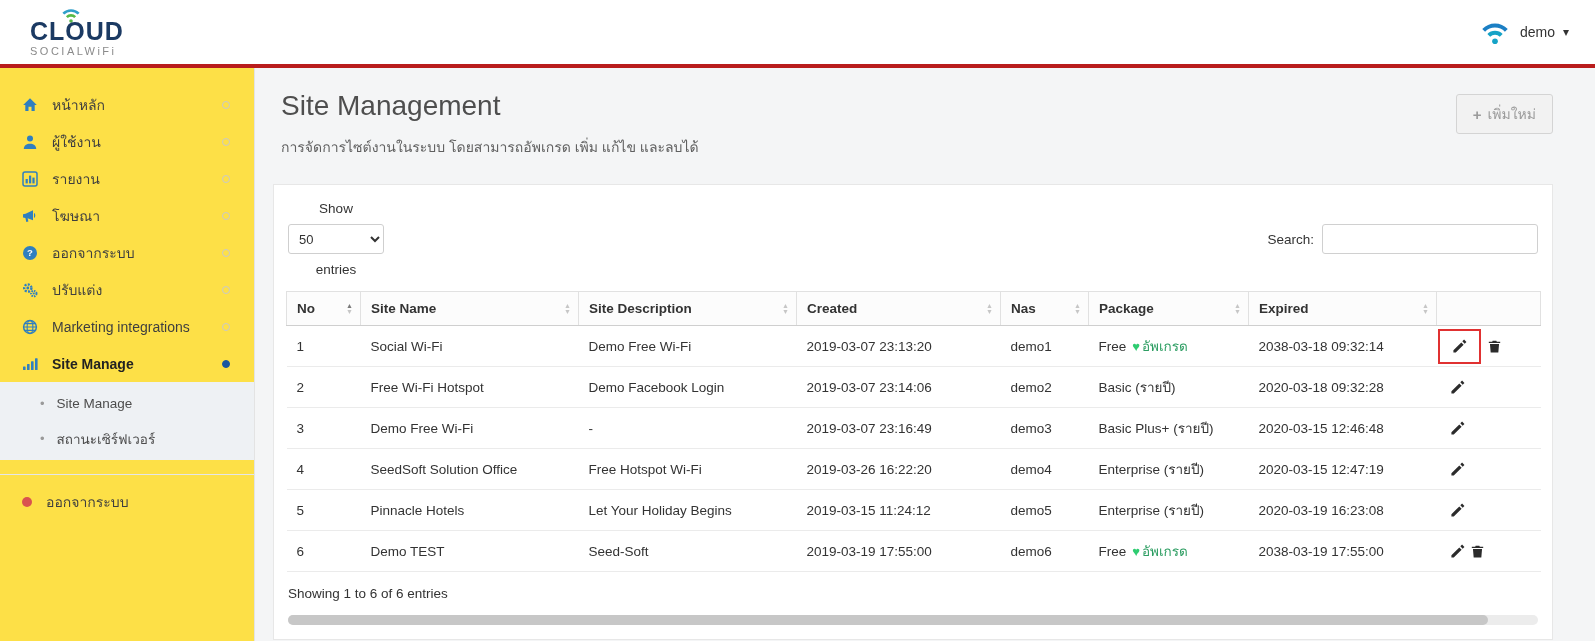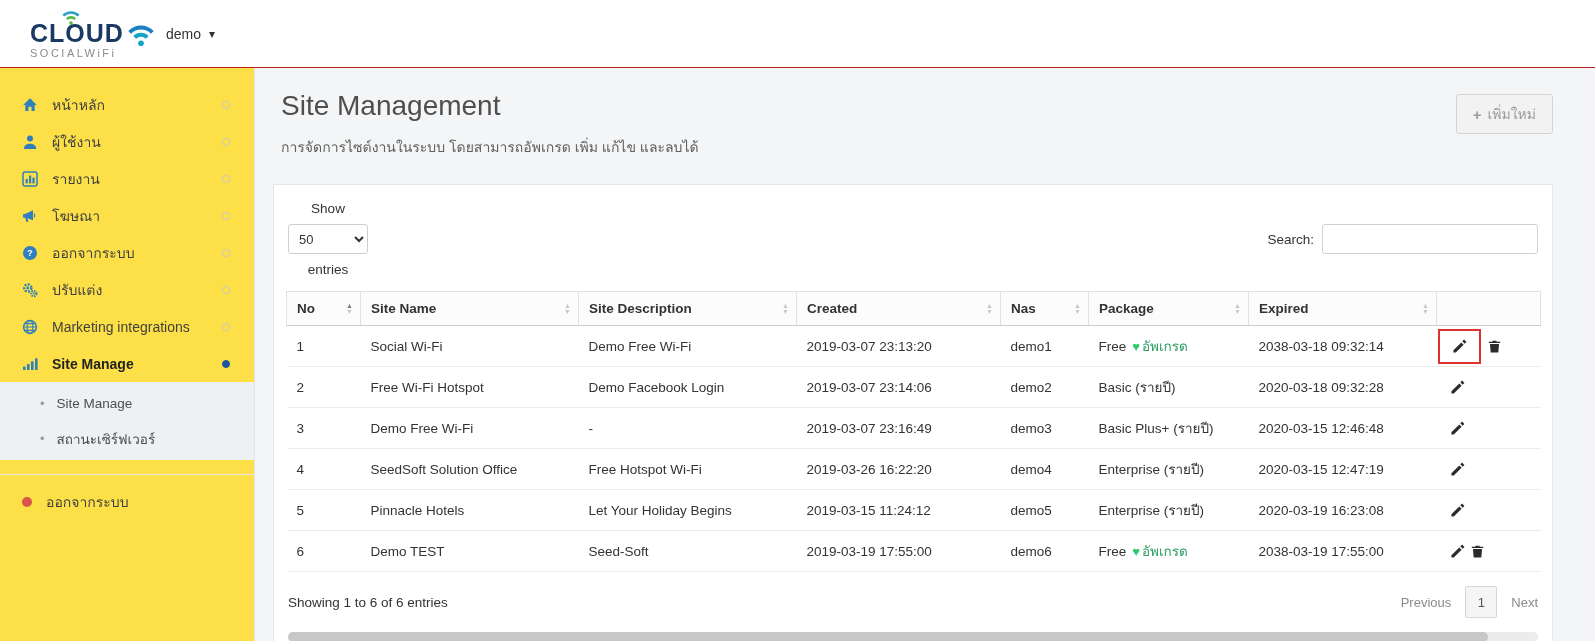--- a/index.html
+++ b/index.html
@@ -1,21 +1,21 @@
 <!DOCTYPE html>
 <html><head>
 <meta charset="utf-8">
 <style>
   * { margin:0; padding:0; box-sizing:border-box; }
   html,body { width:1595px; height:641px; overflow:hidden; background:#fff;
     font-family:"Liberation Sans","DejaVu Sans",sans-serif; color:#333; }
 
   
-  .topbar { height:68px; background:#fff; border-bottom:1px solid #b91c1c;
-    display:flex; align-items:center; padding:0 26px 0 30px; }
+  .topbar { height:68px; background:#fff; border-bottom:4px solid #b91c1c;
+    display:flex; align-items:center; justify-content:space-between; padding:0 26px 0 30px; }
   .logo { display:flex; flex-direction:column; align-items:flex-start; line-height:1; position:relative; }
   .logo .wifi-arc { margin-left:28px; margin-bottom:-4px; }
   .logo-main { font-size:25px; font-weight:bold; color:#1b3a63; letter-spacing:1px; }
   .logo-sub { font-size:11px; color:#8a8a8a; letter-spacing:2.5px; margin-top:2px; }
   .user-menu { display:flex; align-items:center; gap:8px; cursor:pointer; }
   .user-name { font-size:14px; color:#333; }
   .caret { font-size:12px; color:#333; }
 
   
   .shell { display:flex; height:573px; }
@@ -44,21 +44,21 @@
   .page-title { font-size:28px; color:#4e4e4e; font-weight:400; }
   .page-subtitle { font-size:14px; color:#606060; margin-top:14px; }
   .add-btn { background:#f2f2f2; border:1px solid #d4d4d4; border-radius:3px; color:#9b9b9b;
     font-size:14px; padding:8px 16px; cursor:pointer; display:flex; align-items:center; gap:6px; margin-top:4px; }
   .add-btn .plus { font-weight:bold; font-size:15px; }
 
   
   .card { margin-top:26px; background:#fff; border:1px solid #e7e7e7; padding:16px 12px 12px 12px; }
   .controls { display:flex; justify-content:space-between; align-items:center; padding:0 2px 14px 2px; }
   .ctl-left { display:flex; align-items:center; gap:8px; font-size:13.5px; color:#333;flex-direction:column; }
-  .ctl-left select { width:80px; height:30px; border:1px solid #cfcfcf; border-radius:3px; font-size:13px;
+  .ctl-left select { width:96px; height:30px; border:1px solid #cfcfcf; border-radius:3px; font-size:13px;
     padding:0 6px; background:#fff; color:#333; font-family:inherit; }
   .ctl-right { display:flex; align-items:center; gap:8px; font-size:13.5px; }
   .ctl-right input { width:216px; height:30px; border:1px solid #d0d0d0; border-radius:3px; padding:0 8px; font-size:13px; font-family:inherit; }
 
   table { width:100%; border-collapse:collapse; table-layout:fixed; font-size:13.5px; color:#333; }
   thead th { text-align:left; font-weight:bold; padding:9px 10px; background:#fcfcfc;
     border:1px solid #e1e1e1; border-bottom:1px solid #cfcfcf; position:relative; }
   thead th .sort { position:absolute; right:7px; top:50%; transform:translateY(-50%); text-align:center; line-height:6px; }
   thead th .sort i { display:block; font-style:normal; font-size:7px; color:#c6c6c6; }
   thead th.sorted .sort .asc { color:#7a7a7a; }
@@ -409,25 +409,20 @@
                     <path d="M5.7 0.8h4.6l.5 1.4H15v1.6H1V2.2h4.2zM2.4 5h11.2l-.9 10.4H3.3z"></path>
                   </svg></button>
             </td>
           </tr>
 
         </tbody>
       </table>
 
       <div class="card-footer">
         <div class="showing">Showing 1 to 6 of 6 entries</div>
-        <div class="pager">
-          <span class="pg-prev">Previous</span>
-          <span class="pg-num">1</span>
-          <span class="pg-next">Next</span>
-        </div>
       </div>
 
       <div class="hscroll">
         <div class="thumb"></div>
       </div>
 
     </div>
   </div>
 </div>
 

